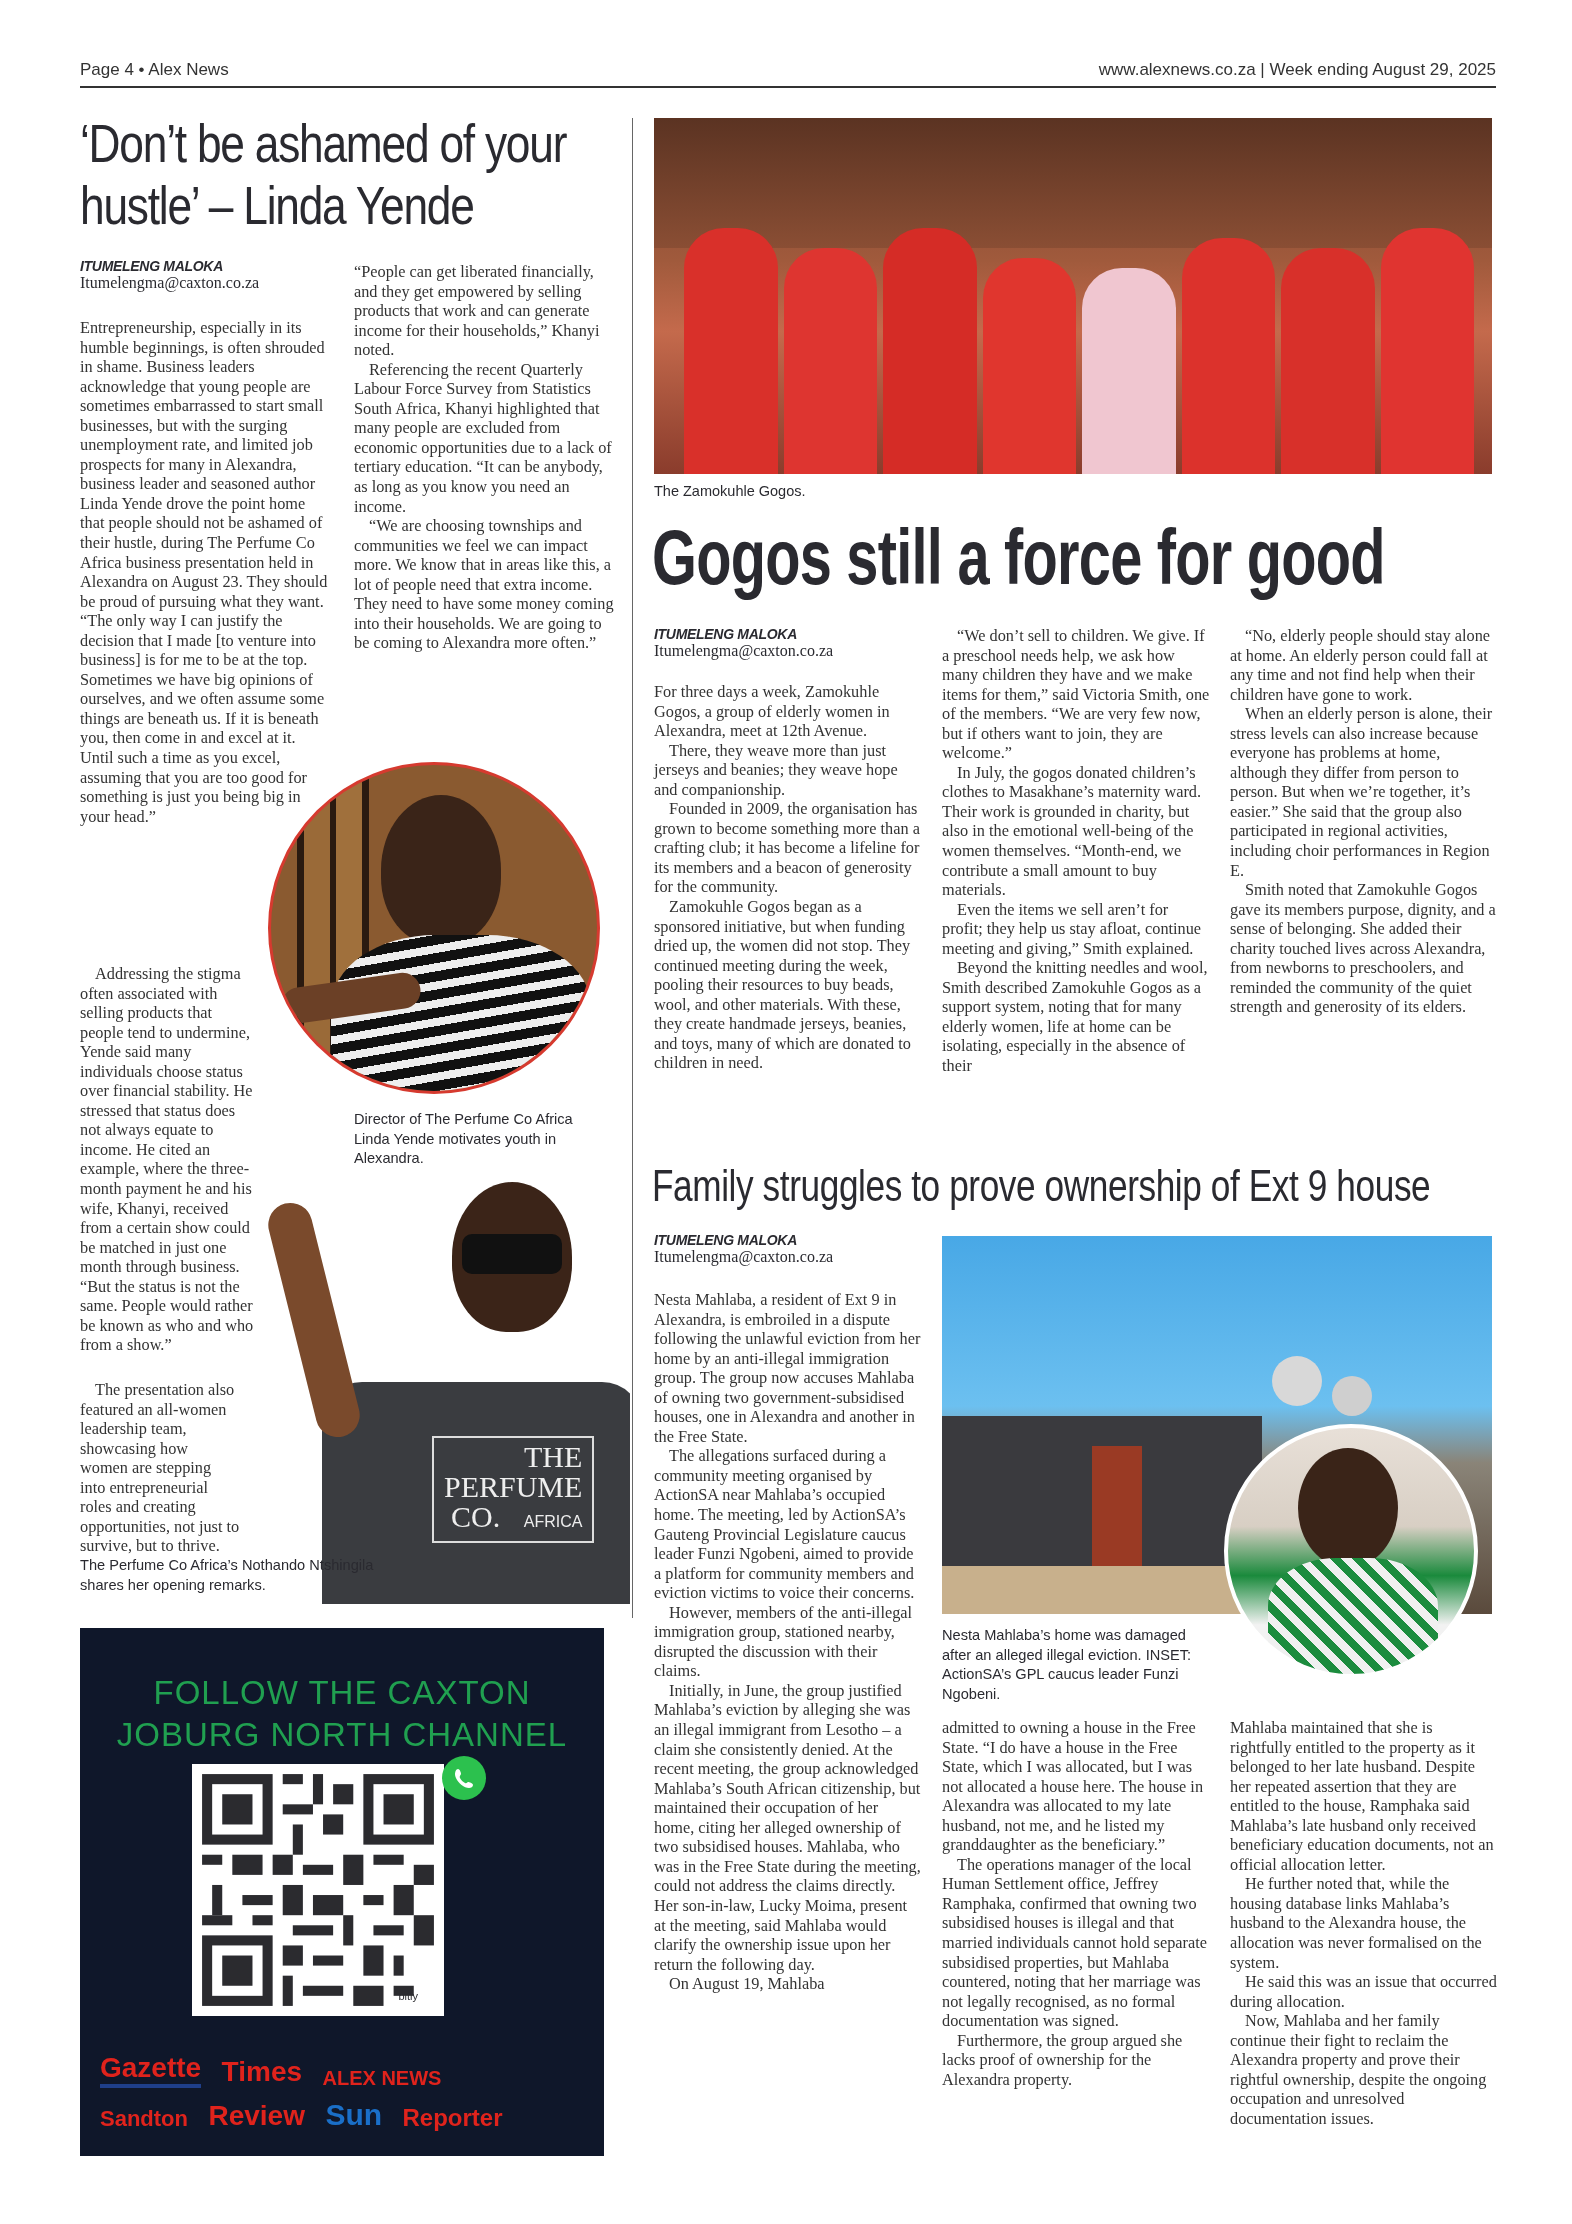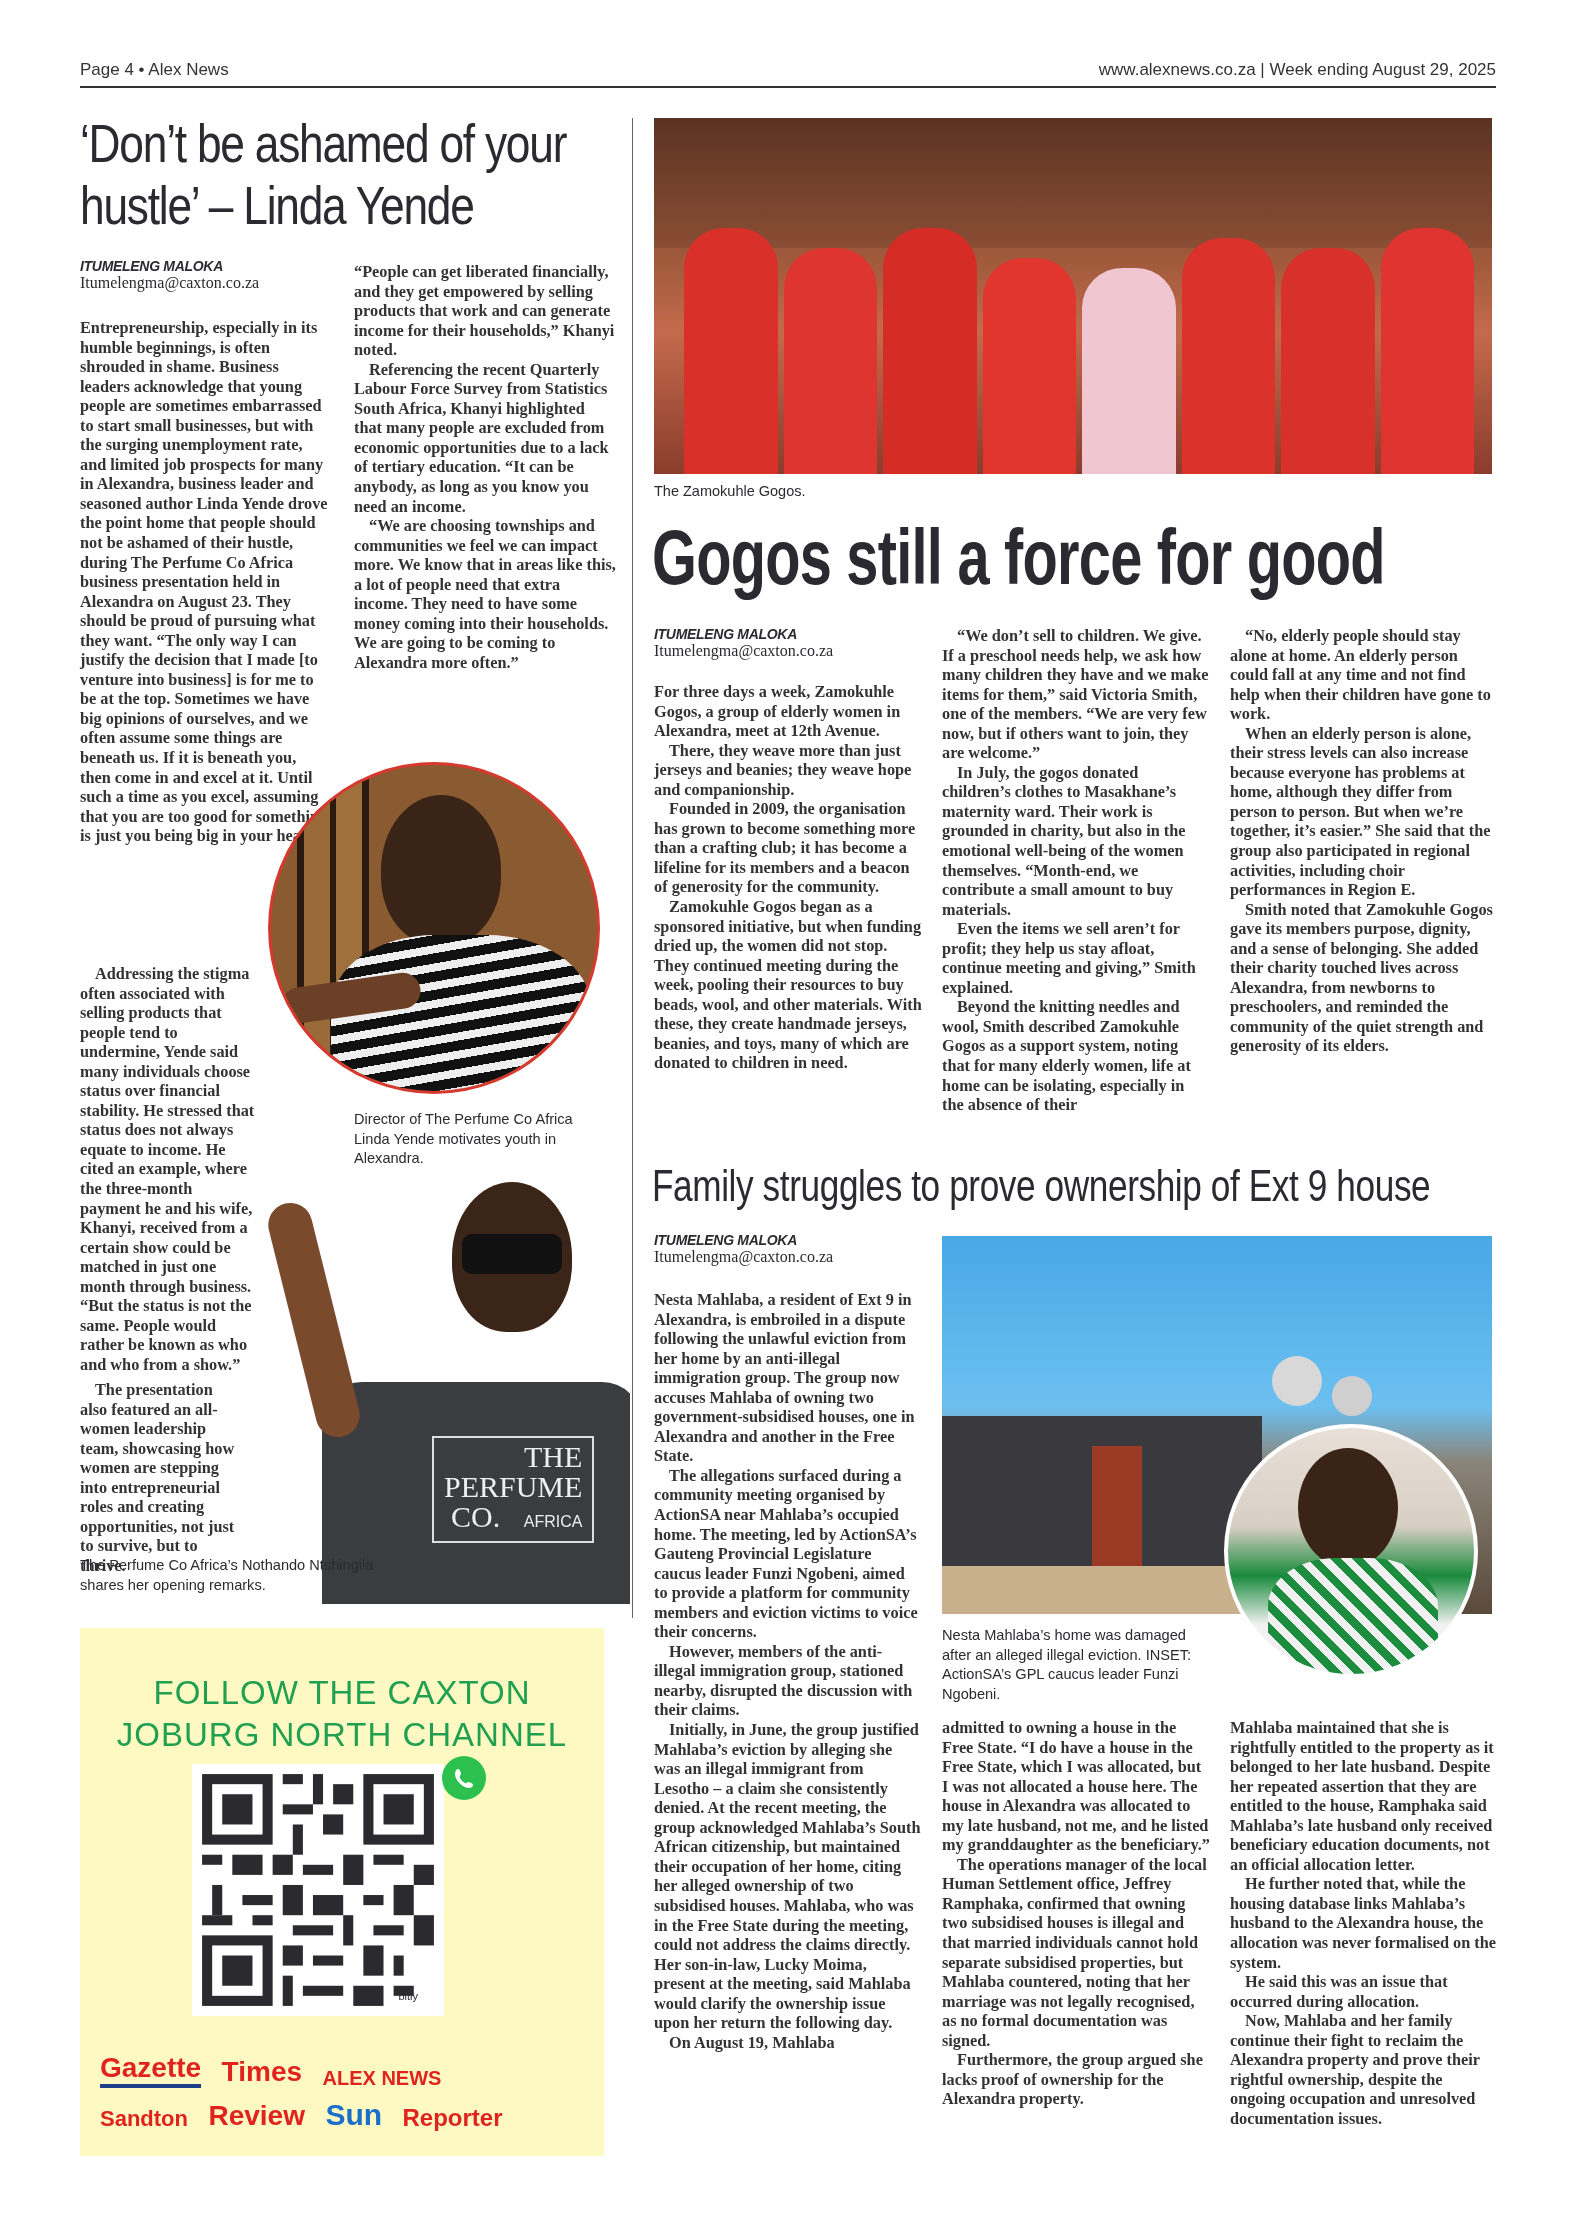--- a/index.html
+++ b/index.html
@@ -6,28 +6,28 @@
   body{width:1572px;height:2224px;position:relative;overflow:hidden;color:#2b2b2f;}
   .abs{position:absolute;}
   .sans{font-family:"Liberation Sans","DejaVu Sans",sans-serif;}
   .folio{top:60px;font-size:17px;color:#333;}
   .rule{left:80px;width:1416px;top:86px;height:2px;background:#333;}
   .vrule{width:1px;background:#666;}
   .head1{left:80px;top:112px;width:540px;font-family:"Liberation Sans",sans-serif;font-size:54px;line-height:62px;letter-spacing:-1.5px;transform:scaleX(0.82);transform-origin:left top;width:660px;color:#2a2a30;}
   .byline{font-family:"Liberation Sans",sans-serif;font-weight:bold;font-style:italic;font-size:14px;letter-spacing:-0.3px;color:#2a2a30;}
   .email{font-family:Liberation Serif, serif;font-size:16px;color:#2a2a30;}
   .body{font-family:"Liberation Serif",serif;font-size:16.3px;line-height:19.55px;color:#333;}
-  .body p{margin:0;text-indent:0;font-weight:bold;}
+  .body p{margin:0;text-indent:0;}
   .body p.ind{text-indent:15px;}
   .caption{font-family:"Liberation Sans",sans-serif;font-size:14.6px;line-height:19.5px;color:#2a2a30;}
   .photo{overflow:hidden;}
   .circle{border-radius:50%;overflow:hidden;}
   .head2{left:652px;top:512px;font-family:"Liberation Sans",sans-serif;font-weight:bold;font-size:78px;line-height:90px;letter-spacing:-1px;transform:scaleX(0.74);transform-origin:left top;white-space:nowrap;color:#2a2a30;}
   .head3{left:652px;top:1160px;font-family:"Liberation Sans",sans-serif;font-size:44px;line-height:52px;letter-spacing:-0.5px;transform:scaleX(0.80);transform-origin:left top;white-space:nowrap;color:#2a2a30;}
-  .ad{left:80px;top:1628px;width:524px;height:528px;background:#fef9c3;}
+  .ad{left:80px;top:1628px;width:524px;height:528px;background:#0f172a;}
   .ad-title{position:absolute;left:0;right:0;top:44px;text-align:center;font-family:"Liberation Sans",sans-serif;font-size:33px;line-height:42px;color:#20a050;letter-spacing:1px;}
   .qrbox{position:absolute;left:112px;top:136px;width:252px;height:252px;background:#fff;}
   .wa{position:absolute;left:362px;top:128px;width:44px;height:44px;border-radius:50%;background:#2cc14e;}
   .logos{position:absolute;left:12px;right:0;font-family:"Liberation Sans",sans-serif;font-weight:bold;}
   .logo{display:inline-block;margin:0 8px;vertical-align:bottom;}
 </style>
 </head>
 <body>
 
 <div class="abs sans folio" style="left:80px;">Page 4 • Alex News</div>

